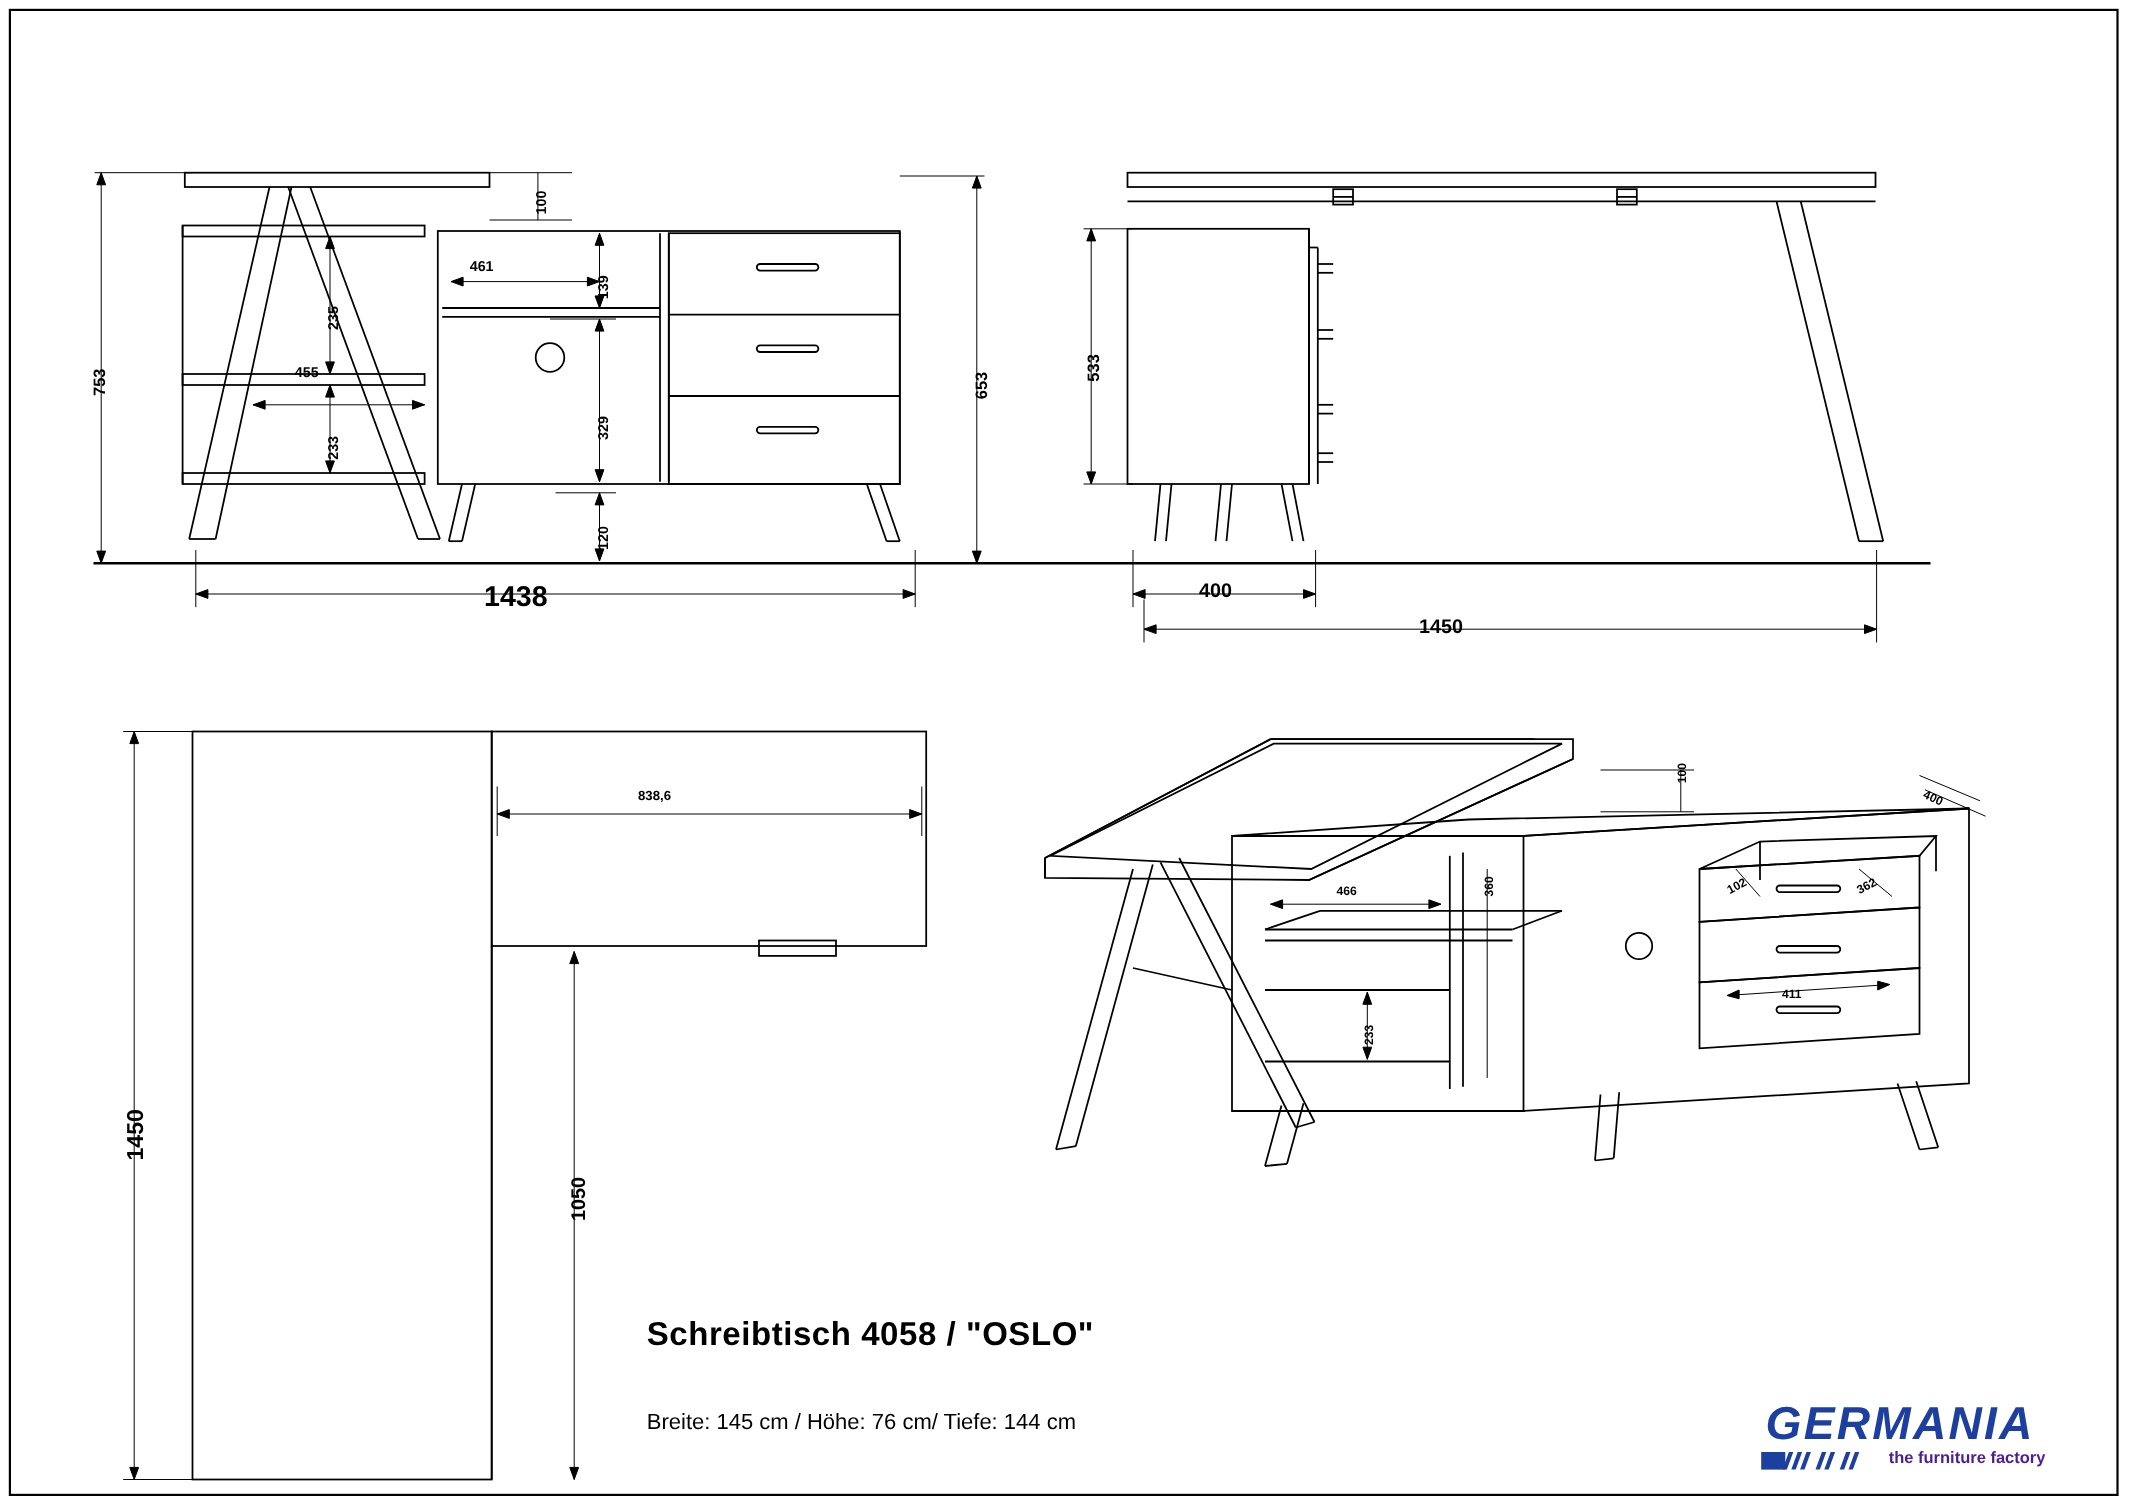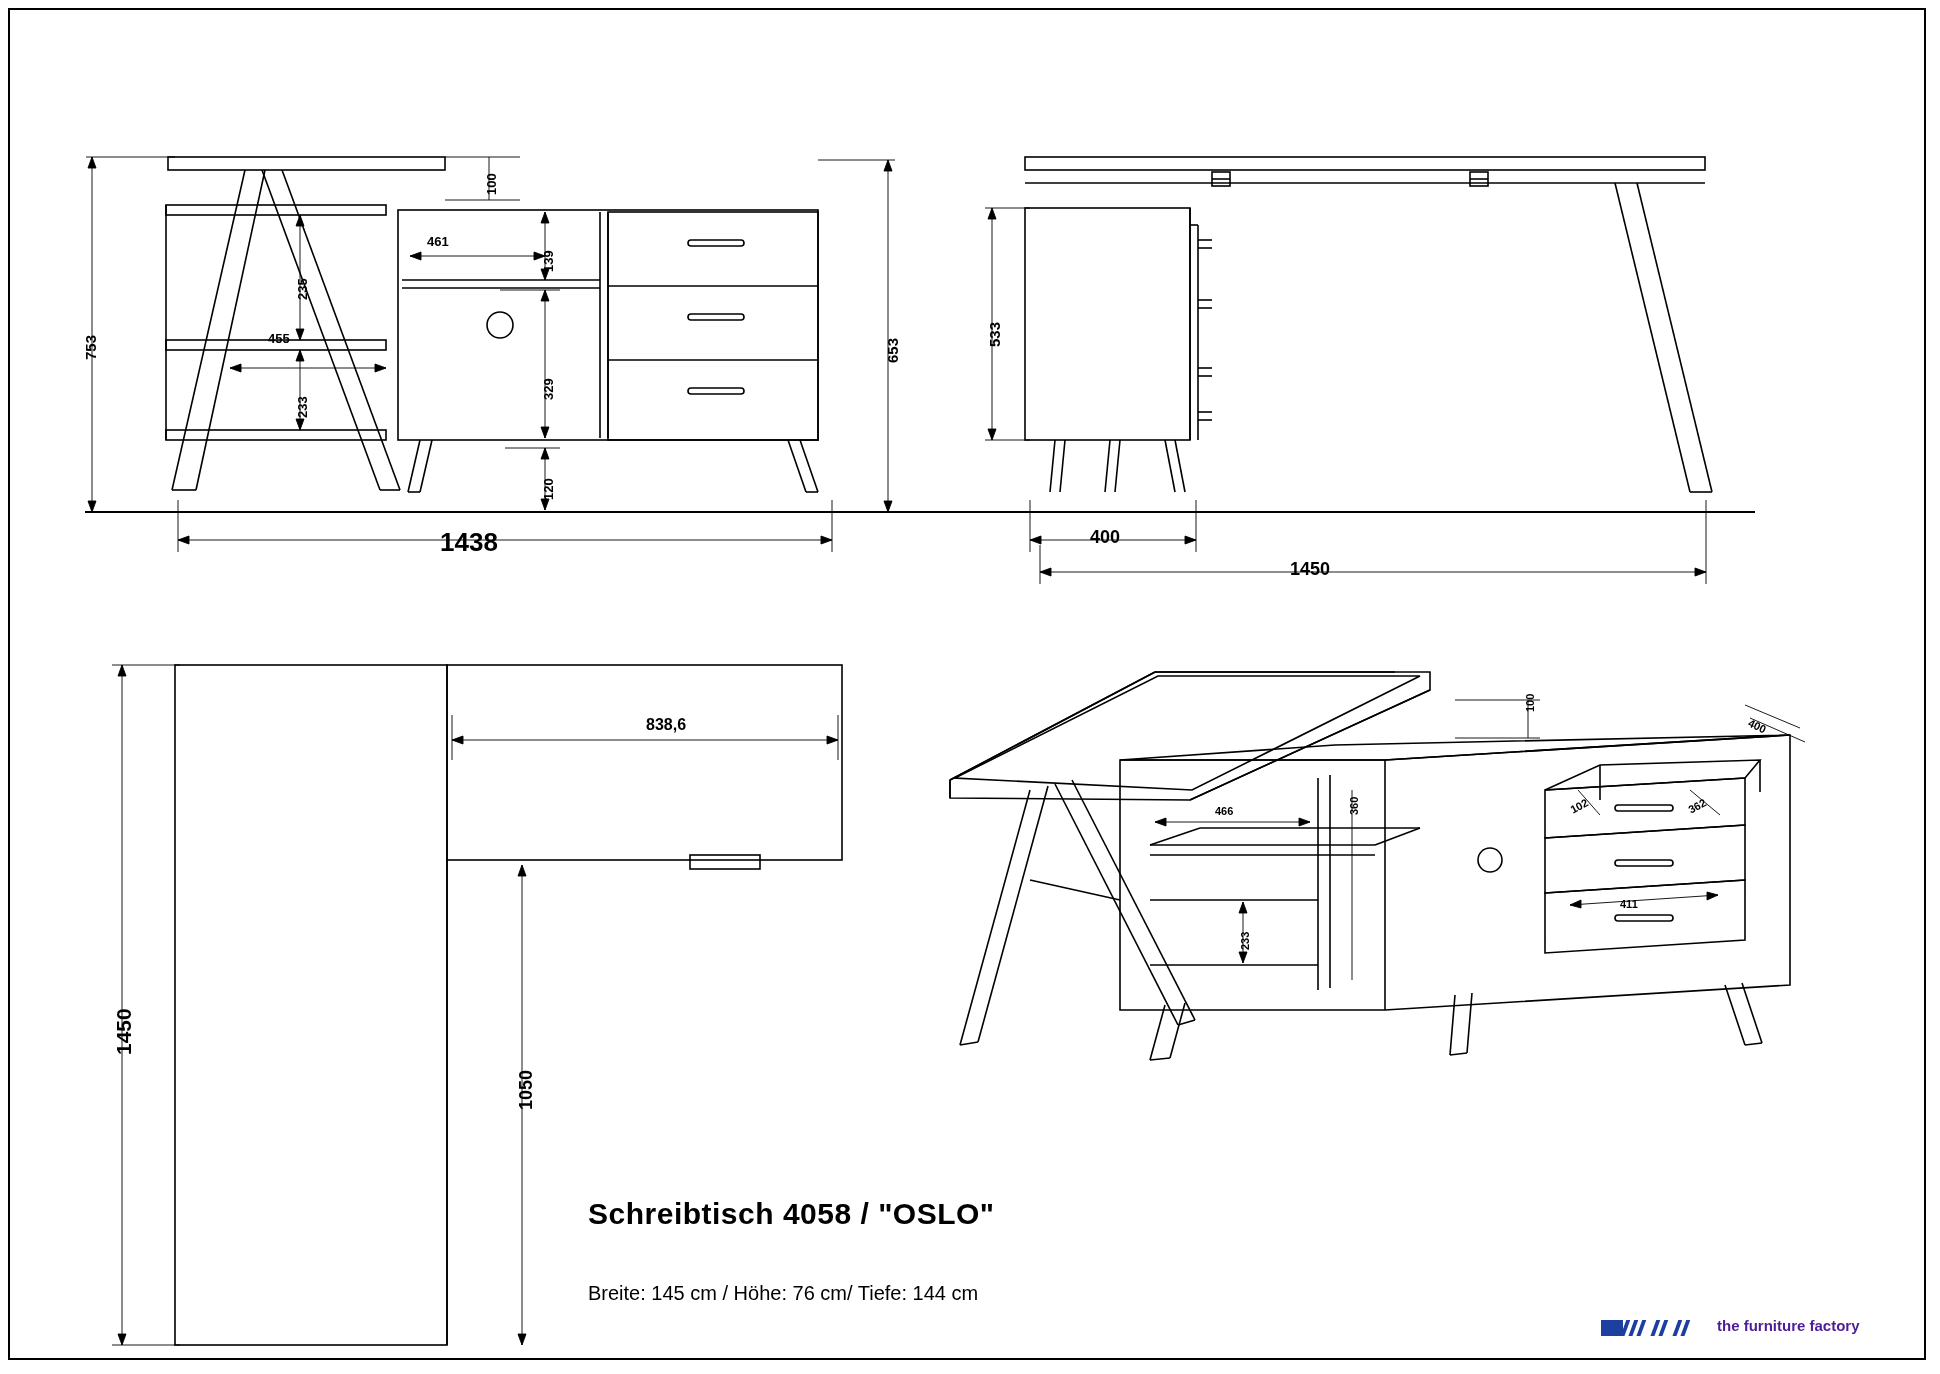--- a/index.html
+++ b/index.html
@@ -380,36 +380,37 @@
   <div class="lbl dim-sm rot90" style="left:541px; top:400px;">329</div>
   <div class="lbl dim-sm rot90" style="left:541px; top:500px;">120</div>
   <div class="lbl dim rot90" style="left:884px; top:363px;">653</div>
   <div class="lbl dim" style="left:440px; top:527px; font-size:26px;">1438</div>
 
   <div class="lbl dim rot90" style="left:986px; top:347px;">533</div>
   <div class="lbl dim" style="left:1090px; top:527px; font-size:18px;">400</div>
   <div class="lbl dim" style="left:1290px; top:559px; font-size:18px;">1450</div>
 
   <div class="lbl dim rot90" style="left:112px; top:1055px; font-size:21px;">1450</div>
-  <div class="lbl dim" style="left:646px; top:716px; font-size:16px;">838,6</div>
+  <div class="lbl dim" style="left:580px; top:716px; font-size:12px;">838,6</div>
   <div class="lbl dim rot90" style="left:516px; top:1110px; font-size:18px;">1050</div>
 
   <div class="lbl dim-xs rot90" style="left:1524px; top:712px;">100</div>
   <div class="lbl dim-xs" style="left:1748px; top:720px; transform:rotate(25deg);">400</div>
   <div class="lbl dim-xs" style="left:1215px; top:805px;">466</div>
   <div class="lbl dim-xs rot90" style="left:1348px; top:815px;">360</div>
   <div class="lbl dim-xs rot90" style="left:1239px; top:950px;">233</div>
   <div class="lbl dim-xs" style="left:1570px; top:800px; transform:rotate(-28deg);">102</div>
   <div class="lbl dim-xs" style="left:1688px; top:800px; transform:rotate(-28deg);">362</div>
   <div class="lbl dim-xs" style="left:1620px; top:898px;text-align:center;">411</div>
 
   <div class="lbl title" style="left:588px; top:1197px;">Schreibtisch 4058 / "OSLO"</div>
   <div class="lbl subtitle" style="left:588px; top:1282px;">Breite:  145 cm / Höhe:   76 cm/ Tiefe:   144 cm</div>
 
   <div class="logo">
+    <div class="logo-word">GERMANIA</div>
     <div class="logo-sub">the furniture factory</div>
     <svg class="logo-bars" viewBox="0 0 110 20">
       <g fill="#1d3fa0">
         <rect x="0" y="2" width="22" height="16"></rect>
         <rect x="26" y="2" width="4" height="16" transform="skewX(-20)"></rect>
         <rect x="34" y="2" width="4" height="16" transform="skewX(-20)"></rect>
         <rect x="42" y="2" width="4" height="16" transform="skewX(-20)"></rect>
         <rect x="56" y="2" width="4" height="16" transform="skewX(-20)"></rect>
         <rect x="64" y="2" width="4" height="16" transform="skewX(-20)"></rect>
         <rect x="78" y="2" width="4" height="16" transform="skewX(-20)"></rect>

